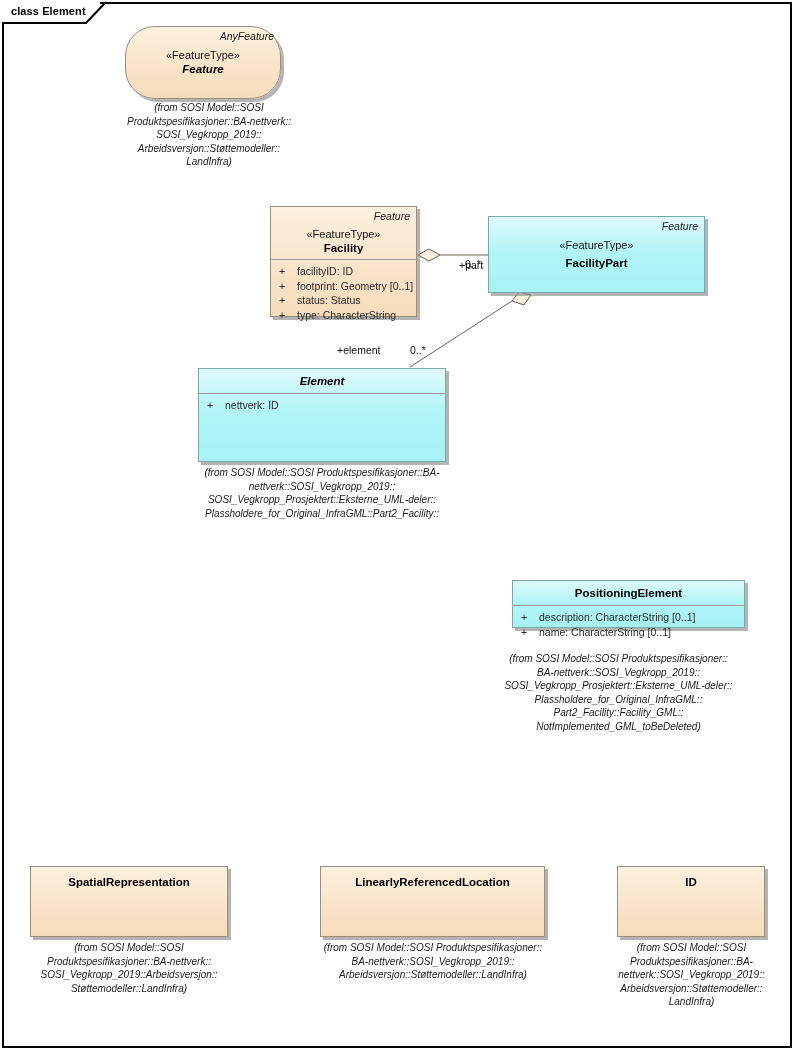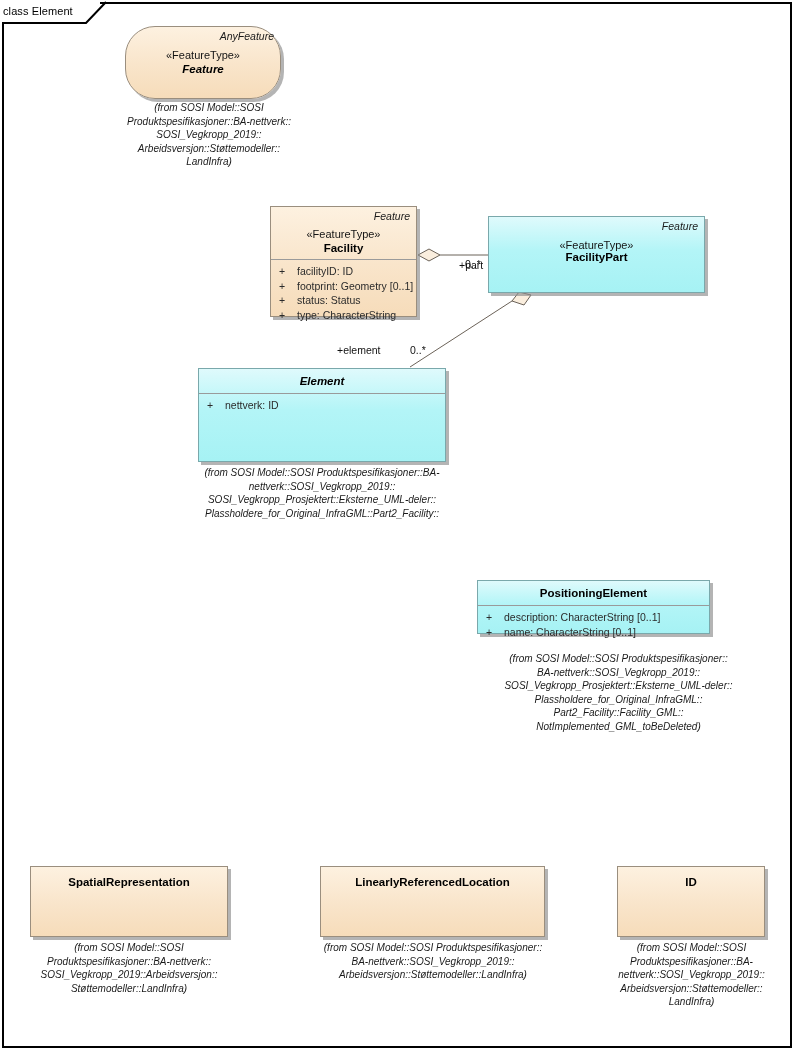--- a/index.html
+++ b/index.html
@@ -33,24 +33,24 @@
   .frame-tab-fill {
     position: absolute;
     left: 2px;
     top: 2px;
     width: 98px;
     height: 21px;
     background: #ffffff;
   }
   .frame-tab-label {
     position: absolute;
-    left: 3px;
+    left: 11px;
     top: 5px;
     font-size: 11px;
-    font-weight: normal;
+    font-weight: bold;
     color: #000000;
     white-space: nowrap;
     letter-spacing: 0.1px;
   }
 
   
   .uml {
     position: absolute;
     box-sizing: border-box;
     border: 1px solid #8a8a8a;
@@ -191,38 +191,38 @@
       <div class="attr-row"><span class="vis">+</span><span>facilityID: ID</span></div>
       <div class="attr-row"><span class="vis">+</span><span>footprint: Geometry [0..1]</span></div>
       <div class="attr-row"><span class="vis">+</span><span>status: Status</span></div>
       <div class="attr-row"><span class="vis">+</span><span>type: CharacterString</span></div>
     </div>
   </div>
 
   <div class="uml cyan" style="left:488px; top:216px; width:217px; height:77px;">
     <div class="qual">Feature</div>
     <div class="stereotype" style="margin-top:22px;">«FeatureType»</div>
-    <div class="cname" style="margin-top:0;">FacilityPart</div>
+    <div class="cname" style="margin-top:6px;">FacilityPart</div>
   </div>
 
   <div class="uml cyan" style="left:198px; top:368px; width:248px; height:94px;">
     <div class="cname abstract" style="margin-top:6px;">Element</div>
     <div class="compartment-sep" style="top:24px;"></div>
     <div class="attrs" style="top:25px;">
       <div class="attr-row"><span class="vis">+</span><span>nettverk: ID</span></div>
     </div>
   </div>
   <div class="caption" style="left:186px; top:466px; width:272px;">
     <div>(from SOSI Model::SOSI Produktspesifikasjoner::BA-</div>
     <div>nettverk::SOSI_Vegkropp_2019::</div>
     <div>SOSI_Vegkropp_Prosjektert::Eksterne_UML-deler::</div>
     <div>Plassholdere_for_Original_InfraGML::Part2_Facility::</div>
   </div>
 
-  <div class="uml cyan" style="left:477px; top:580px; width:233px; height:54px;">
+  <div class="uml cyan" style="left:512px; top:580px; width:233px; height:48px;">
     <div class="cname" style="margin-top:6px;">PositioningElement</div>
     <div class="compartment-sep" style="top:24px;"></div>
     <div class="attrs" style="top:25px;">
       <div class="attr-row"><span class="vis">+</span><span>description: CharacterString [0..1]</span></div>
       <div class="attr-row"><span class="vis">+</span><span>name: CharacterString [0..1]</span></div>
     </div>
   </div>
   <div class="caption" style="left:490px; top:652px; width:257px;">
     <div>(from SOSI Model::SOSI Produktspesifikasjoner::</div>
     <div>BA-nettverk::SOSI_Vegkropp_2019::</div>

